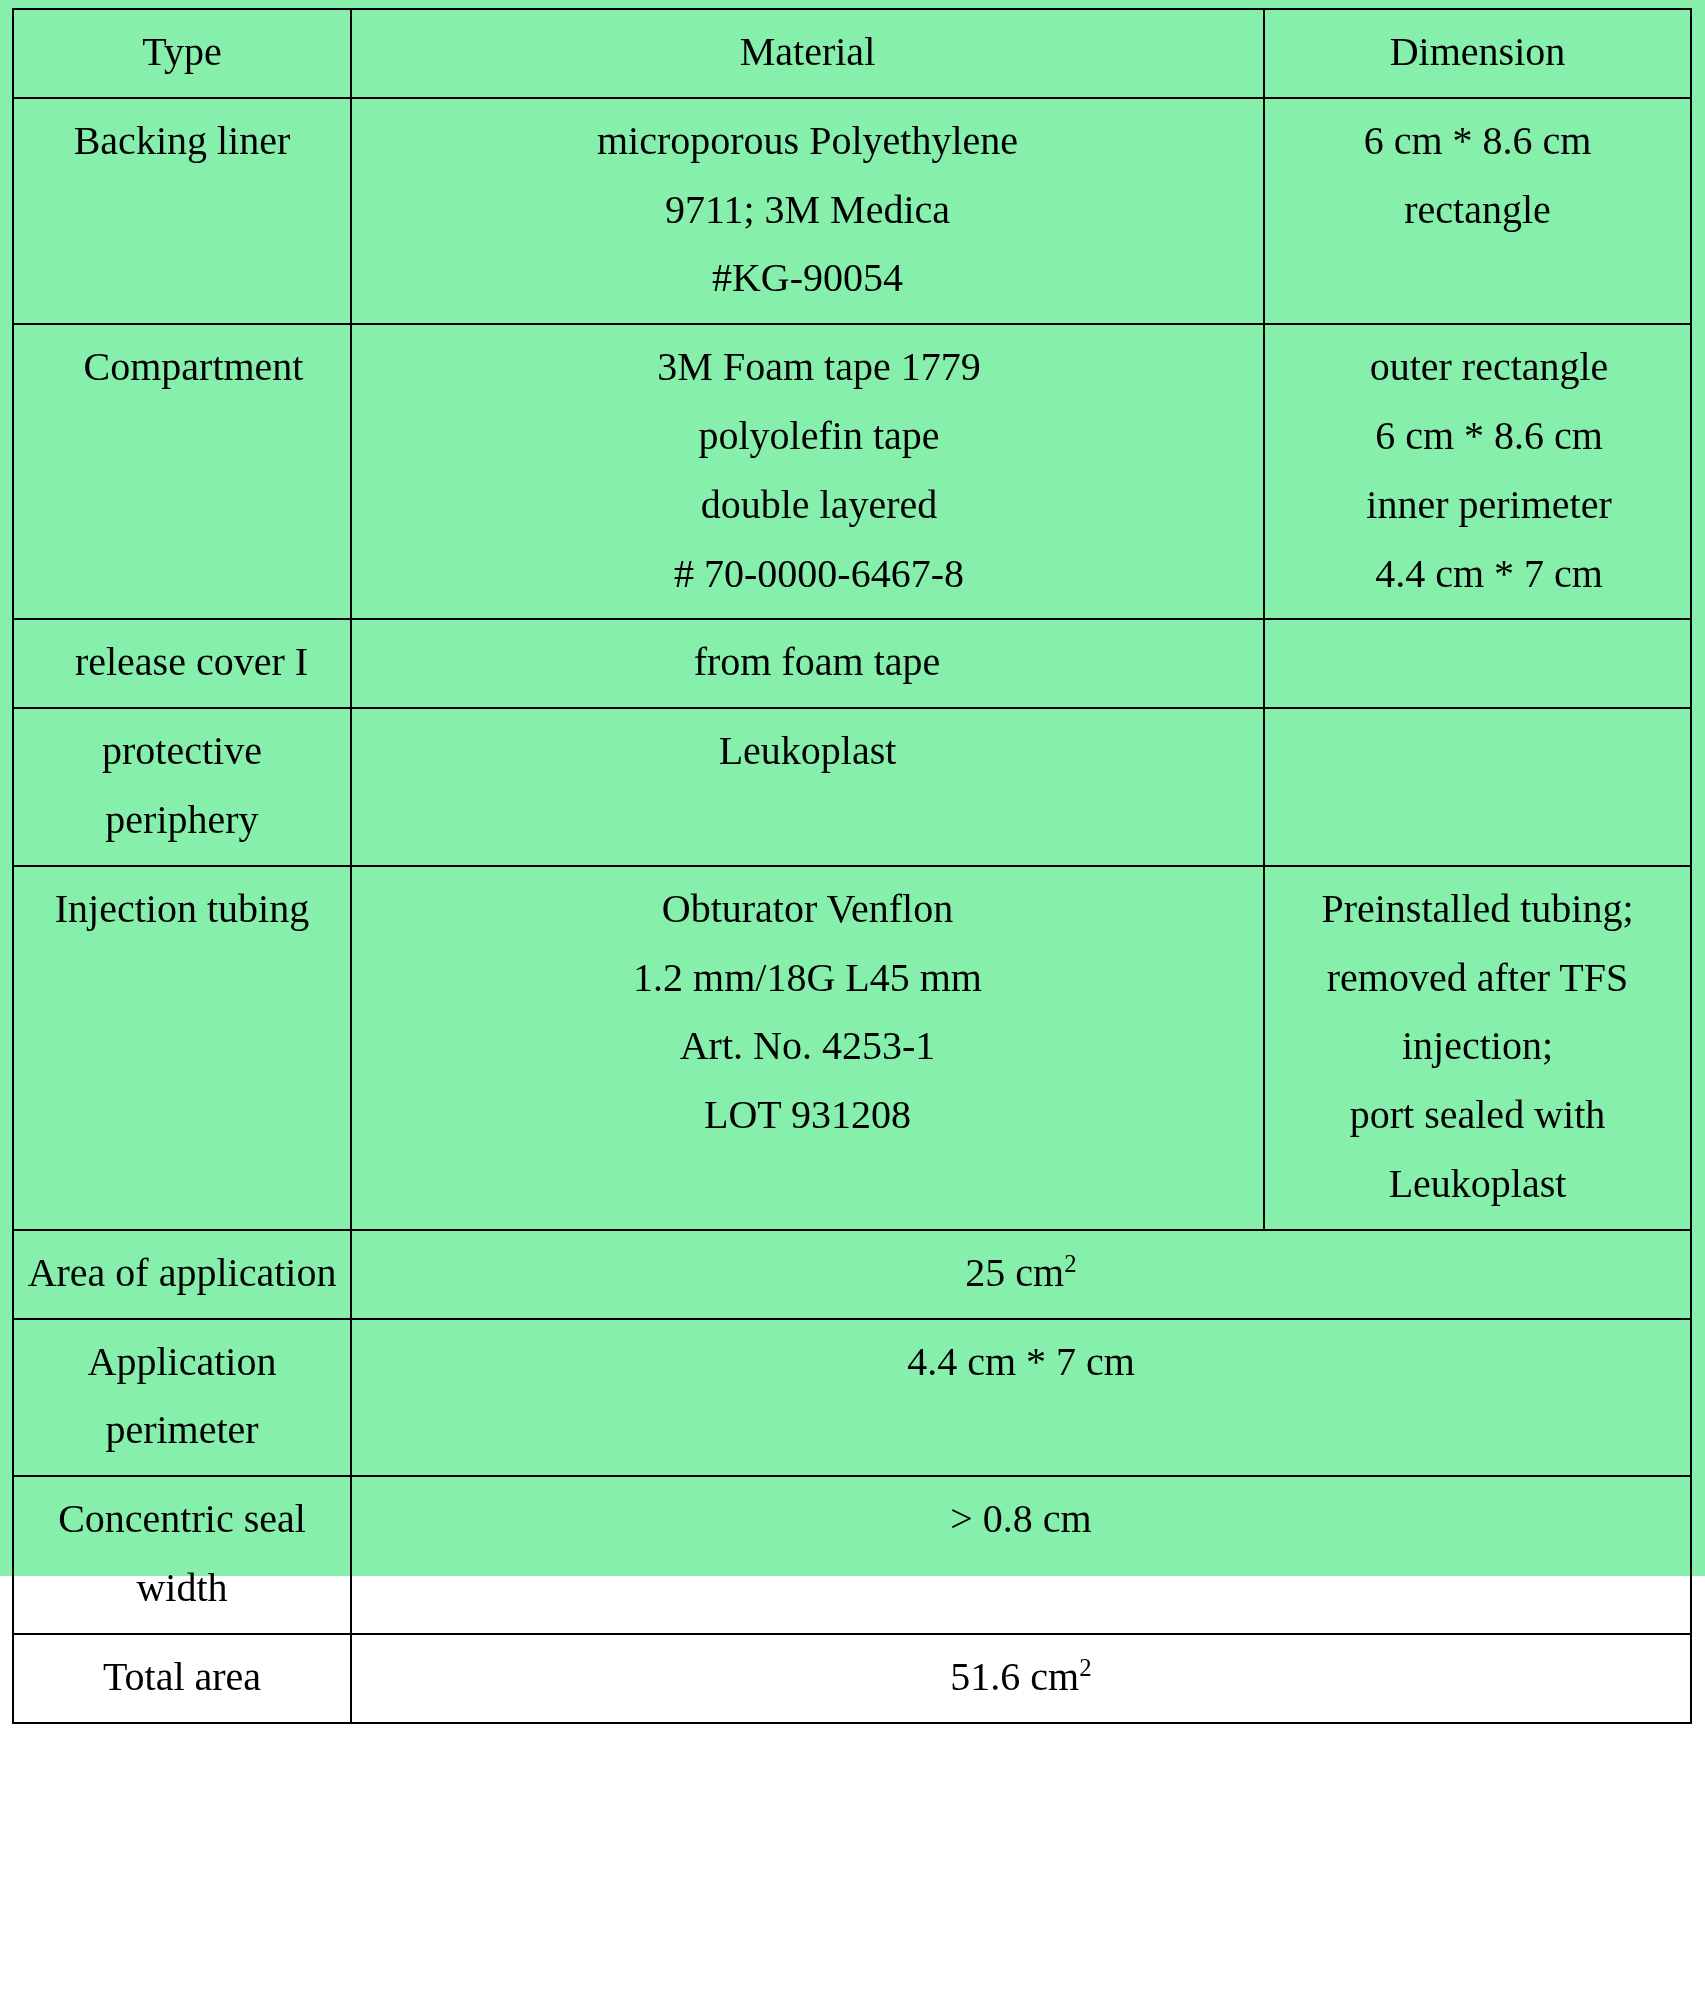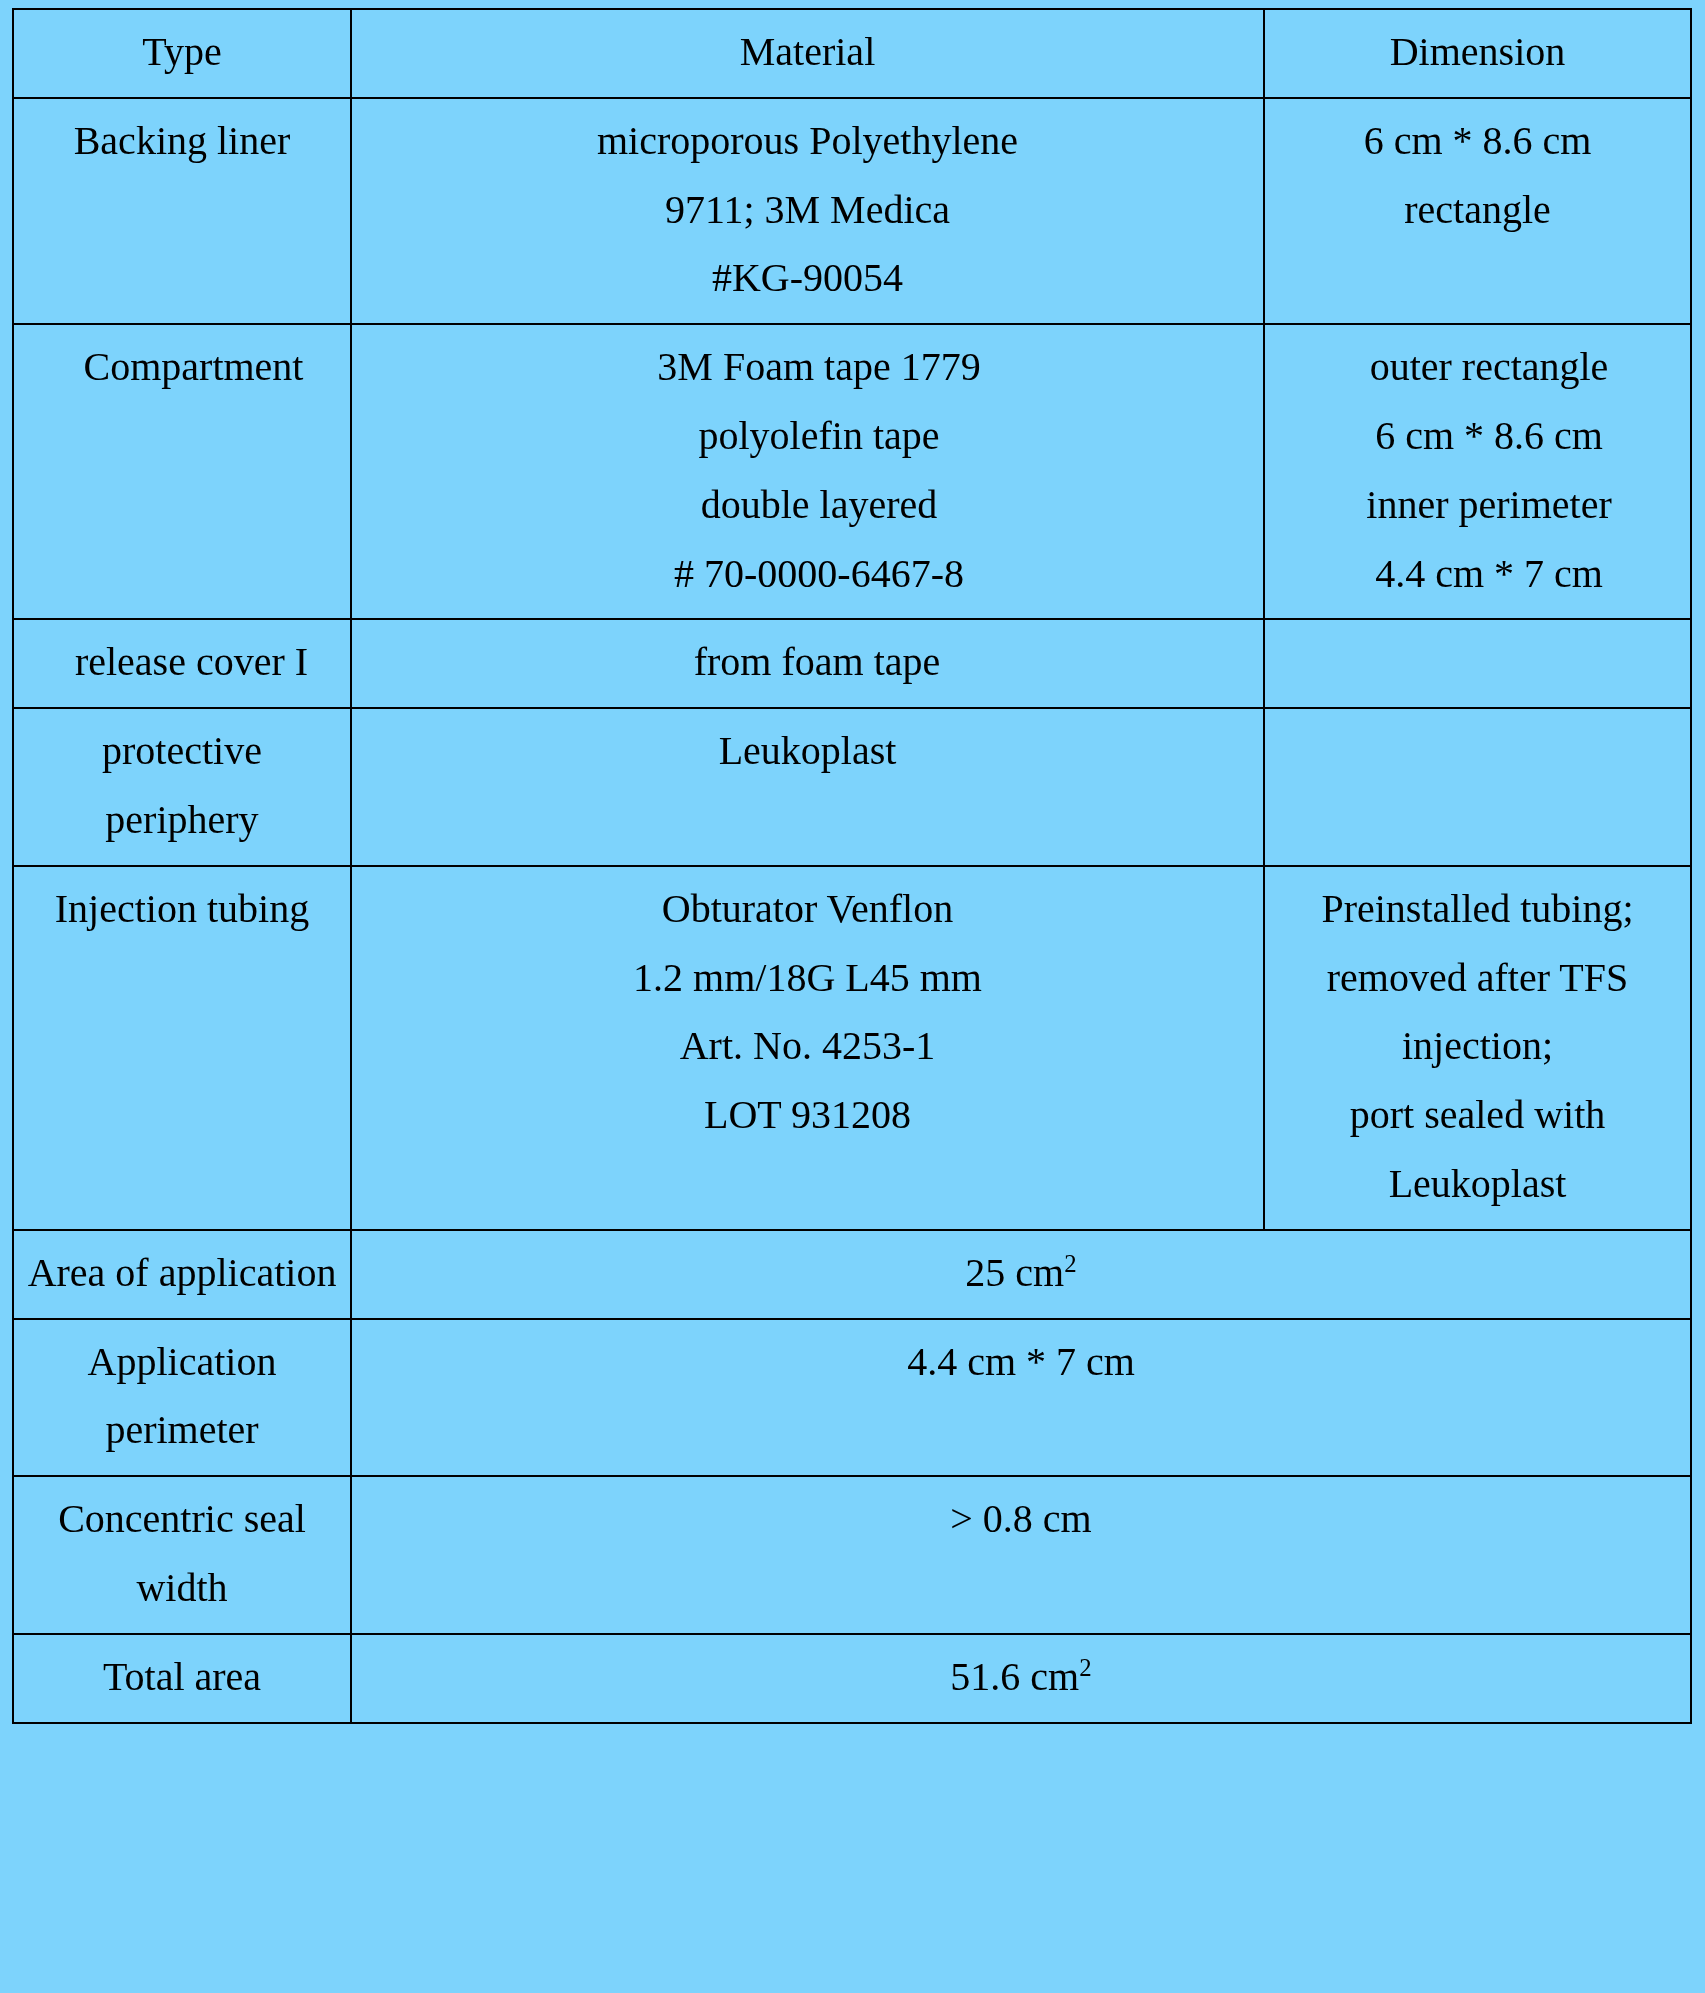--- a/index.html
+++ b/index.html
@@ -10,22 +10,22 @@
   body {
     width: 1705px;
     height: 1993px;
     font-family: "Liberation Serif", "DejaVu Serif", serif;
     color: #000000;
     overflow: hidden;
   }
   .page {
     position: relative;
     width: 1705px;
-    height: 1993px;
-    background: #7dd3fc;
+    height: 1576px;
+    background: #86efac;
   }
   table.spec-table {
     position: absolute;
     left: 12px;
     top: 8px;
     width: 1678px;
     border-collapse: collapse;
     table-layout: fixed;
   }
   table.spec-table col.c-type { width: 338px; }

